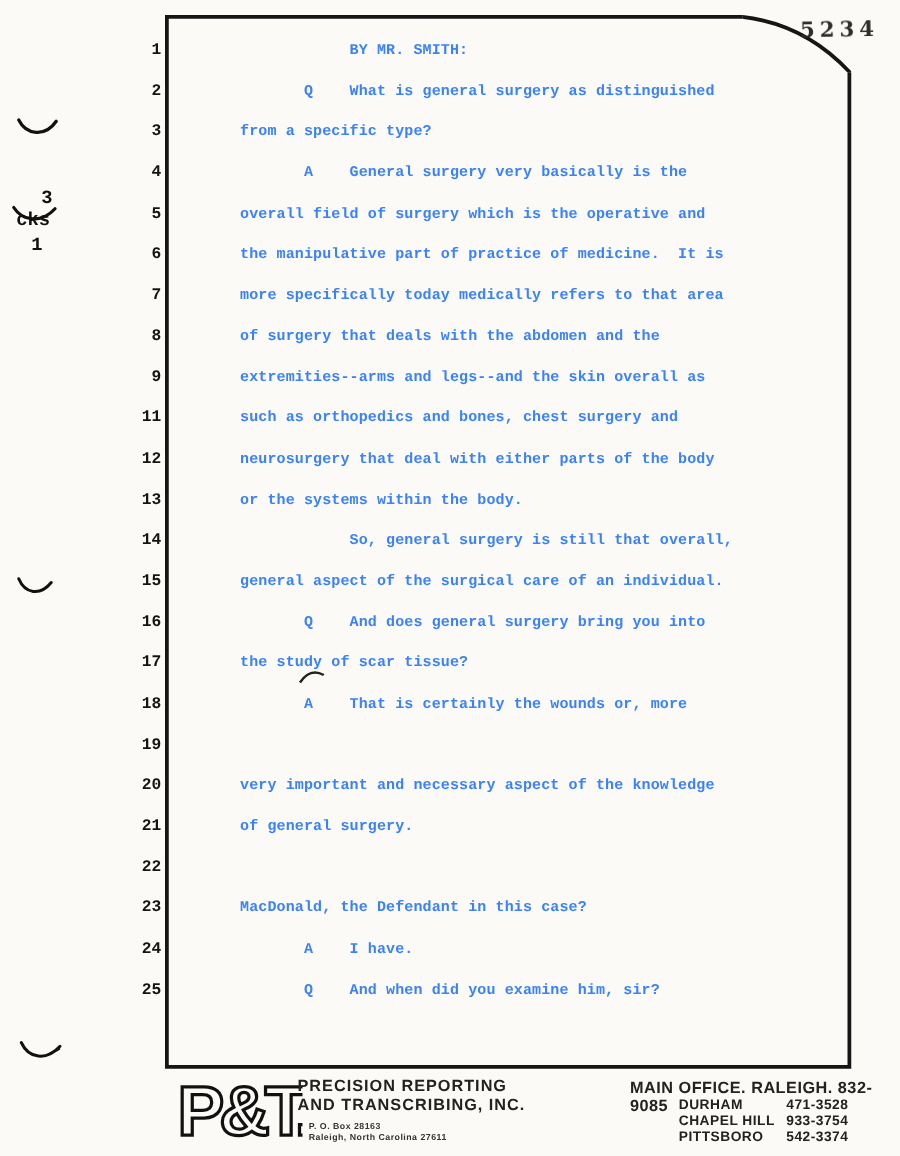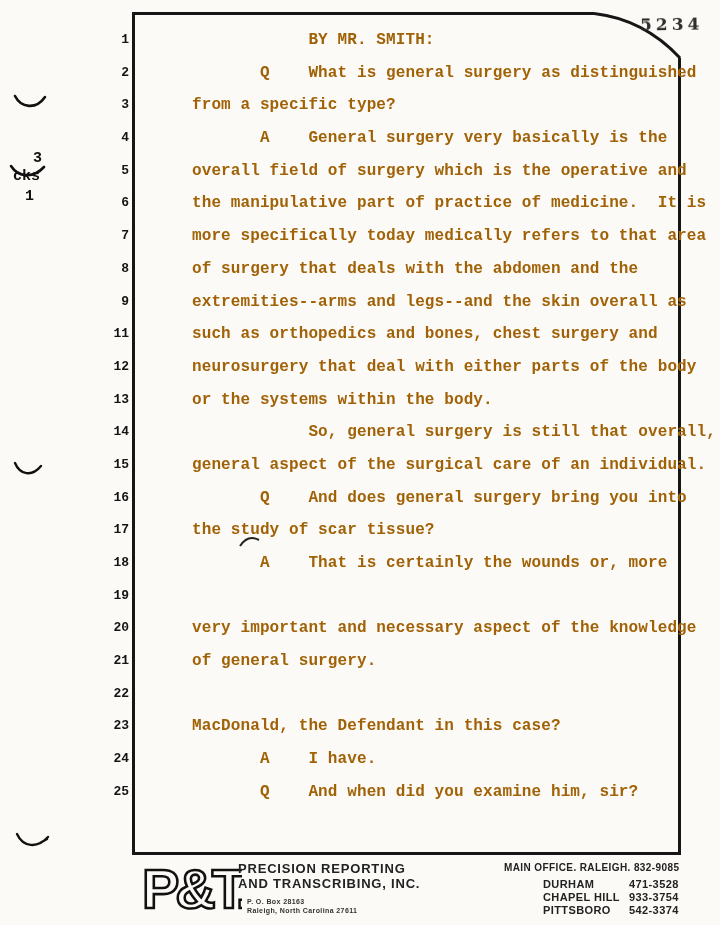--- a/index.html
+++ b/index.html
@@ -41,22 +41,22 @@
   .lines{position:absolute;left:105px;top:24px;width:590px;z-index:3;}
   .trow{display:flex;height:32.7px;line-height:32.7px;}
   .ln{
     width:24px;text-align:right;flex:0 0 24px;
     font-family:"Liberation Mono", monospace;
     font-size:13px;font-weight:600;color:#141414;
   }
   .lt{
     padding-left:63px;white-space:pre;
     font-family:"Liberation Mono", monospace;
-    font-size:16px;font-weight:600;
-    letter-spacing:0.1px;color:#a16207;
+    font-size:12px;font-weight:600;
+    letter-spacing:0.1px;color:#3b82f6;
   }
 
   
   .mark{position:absolute;}
   .marginnote{
     position:absolute;
     font-family:"Liberation Mono", monospace;
     font-size:15px;font-weight:600;color:#111;
   }
 
@@ -67,21 +67,21 @@
     font-size:13px;font-weight:600;letter-spacing:0.8px;
     line-height:15px;color:#222;
   }
   .pobox{
     position:absolute;left:247px;top:897px;
     font-size:7px;font-weight:600;letter-spacing:0.4px;
     line-height:9px;color:#333;
   }
   .mainoffice{
     position:absolute;left:504px;top:862px;
-    font-size:10px;font-weight:600;letter-spacing:0.4px;color:#222;
+    font-size:13px;font-weight:600;letter-spacing:0.4px;color:#222;
   }
   .offices{position:absolute;left:528px;top:878px;font-size:11px;font-weight:600;color:#222;}
   .office-row{display:flex;height:13px;line-height:13px;letter-spacing:0.4px;}
   .office-city{width:86px;flex:0 0 86px;padding-left:15px;}
   .office-phone{width:70px;}
 </style>
 </head>
 <body>
 
 <div class="sheet">

